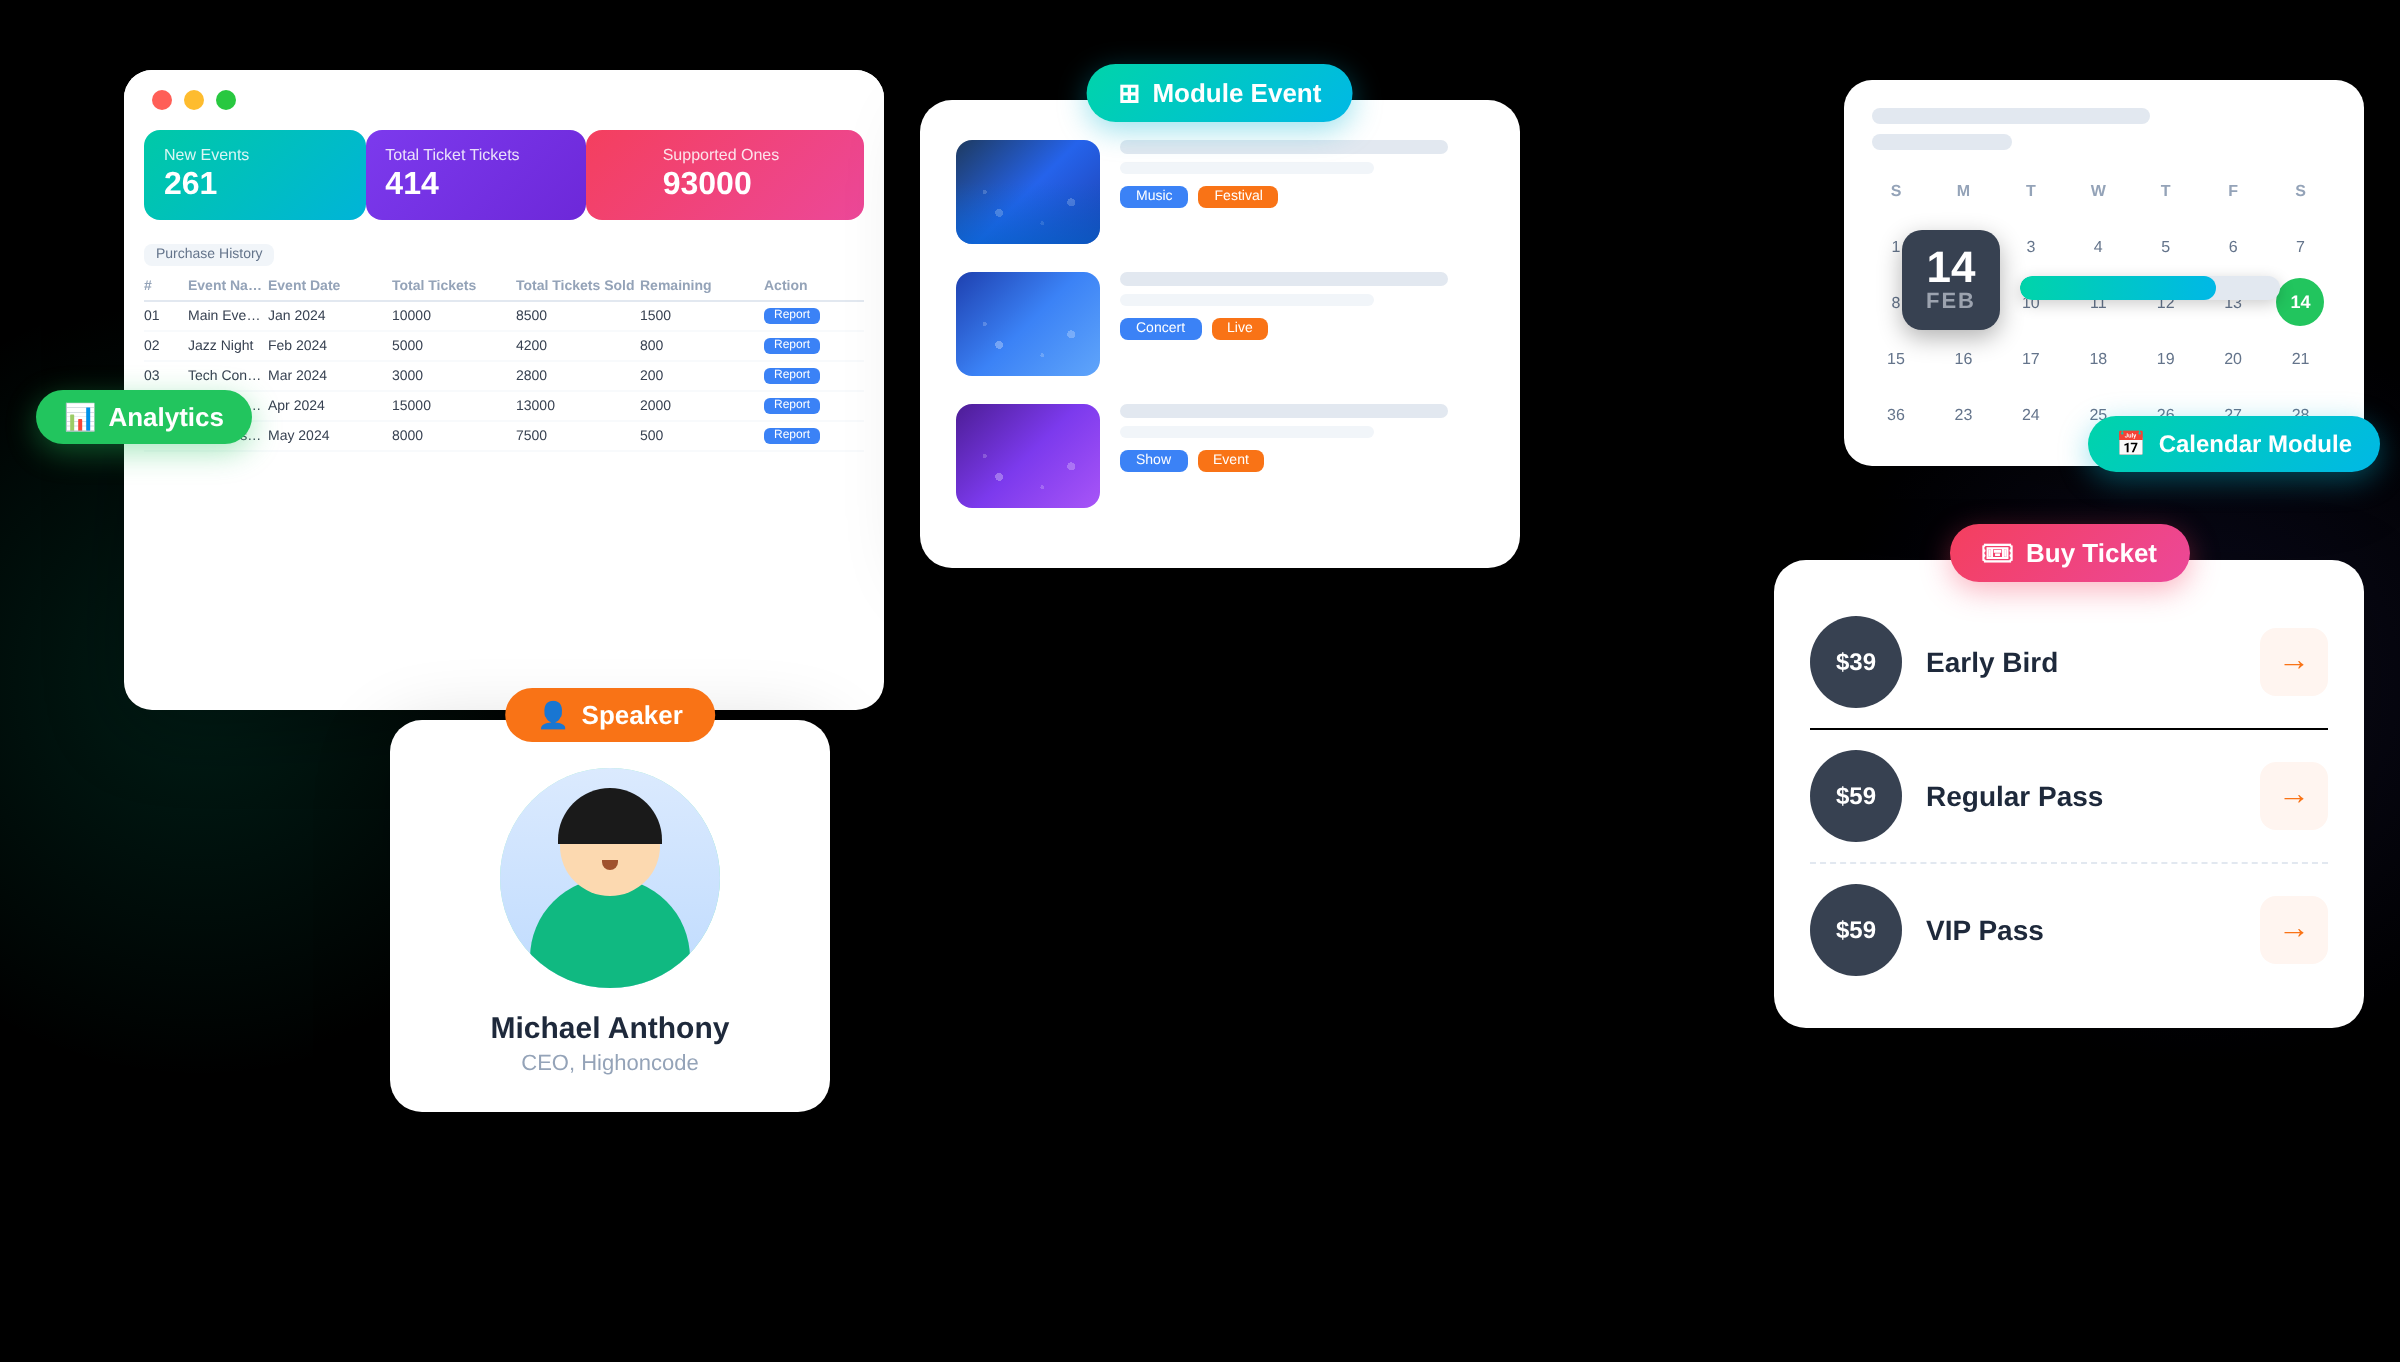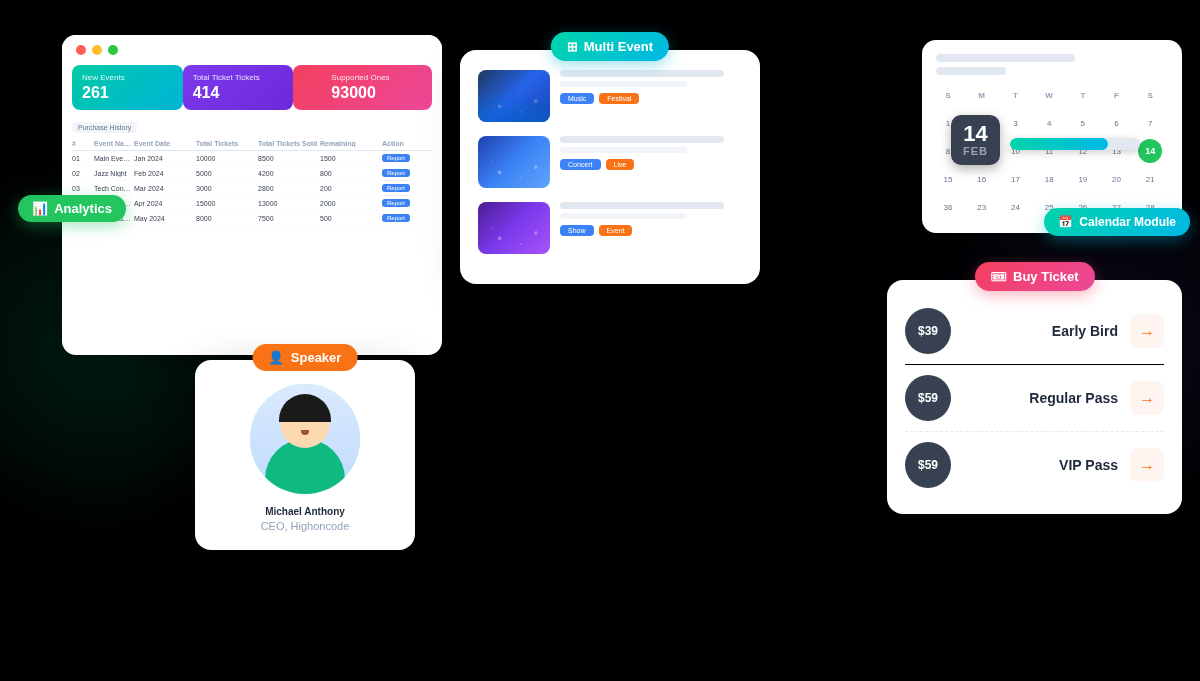--- a/index.html
+++ b/index.html
@@ -286,21 +286,21 @@
     .speaker-avatar {
       width: 110px;
       height: 110px;
       border-radius: 50%;
       margin: 0 auto 12px;
       background: linear-gradient(135deg, #a7f3d0, #6ee7b7);
       overflow: hidden;
       position: relative;
     }
     .speaker-name {
-      font-size: 10px;
+      font-size: 15px;
       font-weight: 700;
       color: #1e293b;
       margin-bottom: 3px;
     }
     .speaker-title {
       font-size: 11px;
       color: #94a3b8;
     }
 
     
@@ -443,21 +443,20 @@
       justify-content: center;
       font-size: 12px;
       font-weight: 700;
       flex-shrink: 0;
     }
     .ticket-name {
       flex: 1;
       font-size: 14px;
       font-weight: 600;
       color: #1e293b;
-      text-align: right;
     }
     .arrow-btn {
       width: 34px;
       height: 34px;
       border-radius: 8px;
       background: #fff5f0;
       display: flex;
       align-items: center;
       justify-content: center;
       cursor: pointer;
@@ -559,21 +558,21 @@
 </div>
 
 <div class="analytics-badge">
   <span>📊</span>
   <span>Analytics</span>
 </div>
 
 <div class="multi-event-card">
   <div class="multi-event-badge">
     <span>⊞</span>
-    <span>Multi Event</span>
+    <span>Module Event</span>
   </div>
 
   
   <div class="event-list-item">
     <div class="event-thumb event-thumb-concert">
       <div class="crowd-dots"></div>
     </div>
     <div class="event-info">
       <div class="event-title-line"></div>
       <div class="event-subtitle-line"></div>

